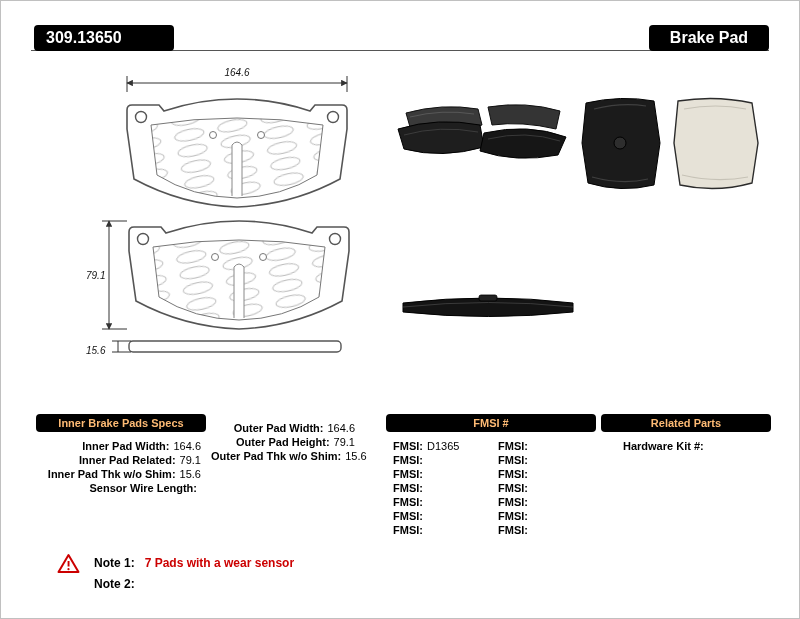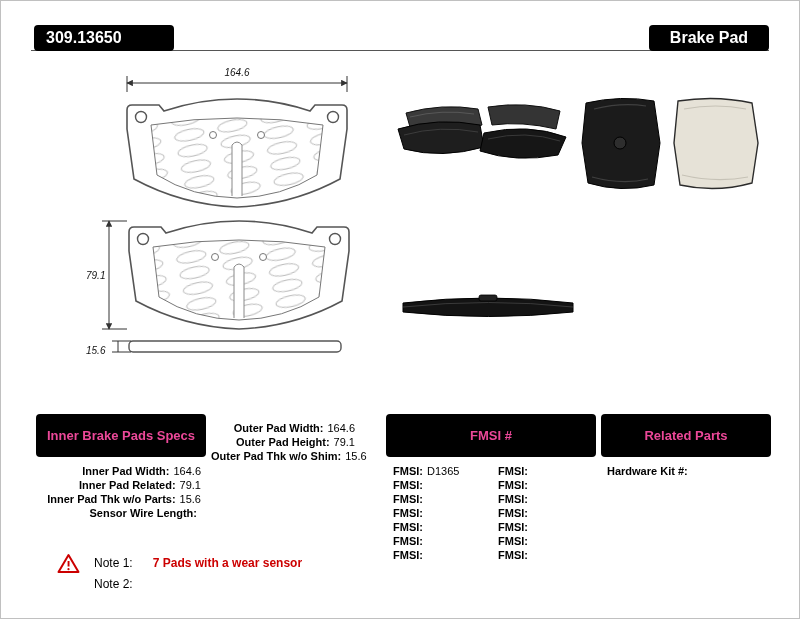--- a/index.html
+++ b/index.html
@@ -11,35 +11,35 @@
   .badge { position: absolute; background: #000; color: #fff; font-weight: bold;
            font-size: 16px; line-height: 20px; padding: 3px 12px; border-radius: 4px; }
   .badge.part { left: 33px; top: 24px; min-width: 140px; }
   .badge.type { right: 30px; top: 24px; min-width: 120px; text-align: center; }
   .hdr-rule { position: absolute; left: 30px; right: 30px; top: 49px; border-top: 1.5px solid #555; }
 
   .drawing, .photo { position: absolute; }
 
   
   .spec-table { position: absolute; top: 413px; font-size: 11px; }
-  .spec-header { background: #000; color: #ec4899; font-weight: bold; font-size: 13px;
-                 text-align: center; padding: 14px 2px; border-radius: 4px; }
+  .spec-header { background: #000; color: #fdba74; font-weight: bold; font-size: 11px;
+                 text-align: center; padding: 3px 2px; border-radius: 4px; }
   .rows { margin-top: 7px; }
   .row { line-height: 14px; white-space: nowrap; }
   .ra  { text-align: right; }
-  .la  { text-align: left; }
+  .la  { text-align: left; margin-left: 16px; }
   .lbl { font-weight: bold; }
   .val { margin-left: 4px; }
   .fmsi-row  { display: grid; grid-template-columns: 1fr 1fr; line-height: 14px; }
   .fmsi-cell { padding-left: 7px; white-space: nowrap; }
 
   
   .notes { position: absolute; left: 56px; top: 552px; display: flex; gap: 14px; align-items: flex-start; }
   .note-line { font-size: 12px; line-height: 21px; white-space: nowrap; }
-  .note-lbl { font-weight: normal; margin-right: 20px; }
+  .note-lbl { font-weight: bold; margin-right: 10px; }
   .note-red { color: #cc0000; font-weight: bold; }
 
   
   .dim { font: italic 10px "Liberation Sans", sans-serif; fill: #111; }
 </style>
 </head>
 <body>
 
 <div class="page">
 
@@ -117,21 +117,21 @@
   <div class="spec-table" style="left:35px; width:170px">
     <div class="spec-header">Inner Brake Pads Specs</div>
     <div class="rows" style="padding-right:5px">
       <div class="row ra">
         <span class="lbl">Inner Pad Width:</span><span class="val">164.6</span>
       </div>
       <div class="row ra">
         <span class="lbl">Inner Pad Related:</span><span class="val">79.1</span>
       </div>
       <div class="row ra">
-        <span class="lbl">Inner Pad Thk w/o Parts:</span><span class="val">15.6</span>
+        <span class="lbl">Inner Pad Thk w/o Shim:</span><span class="val">15.6</span>
       </div>
       <div class="row ra">
         <span class="lbl">Sensor Wire Length:</span><span class="val"></span>
       </div>
     </div>
   </div>
 
   <div class="spec-table" style="left:210px; width:170px">
     <div class="rows" style="padding-right:26px">
       <div class="row ra">

